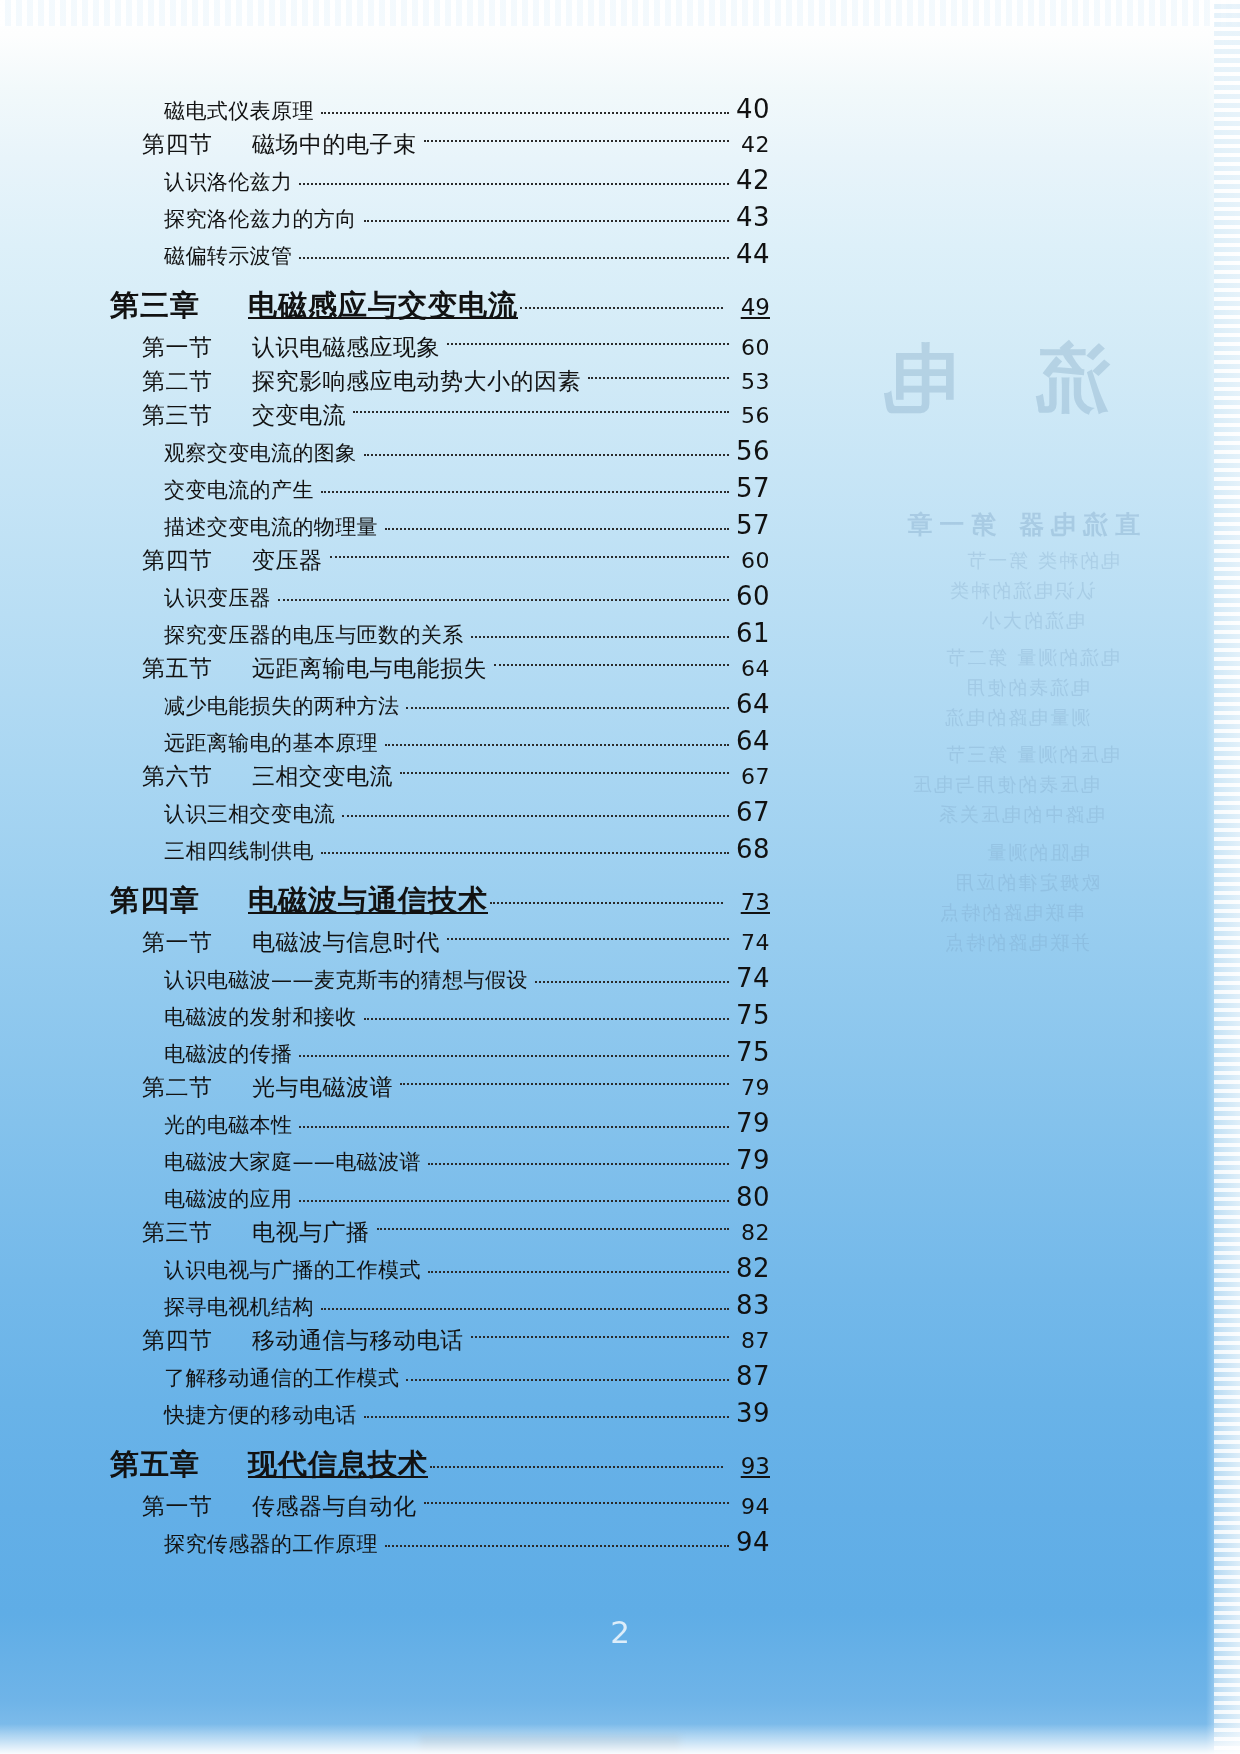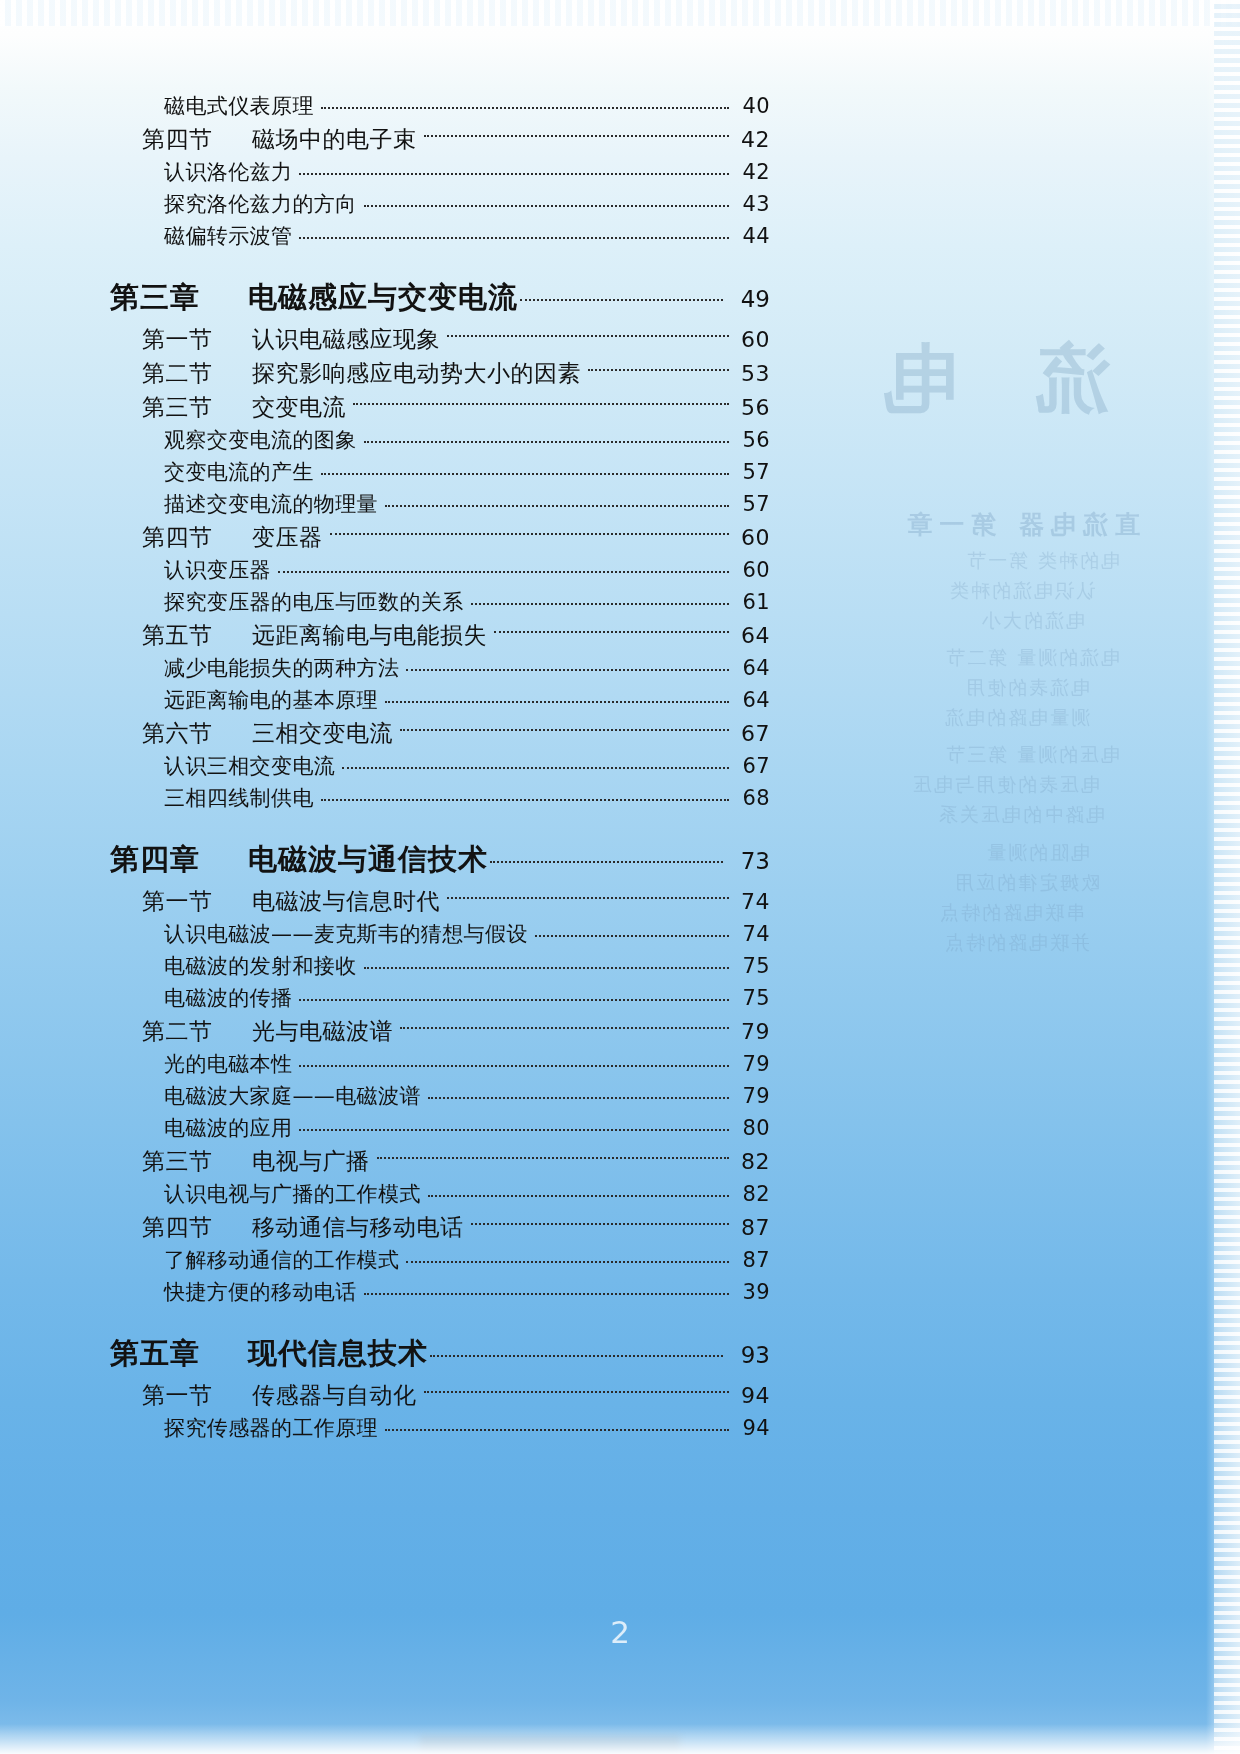--- a/index.html
+++ b/index.html
@@ -149,26 +149,27 @@
   }
   .entry .pageno {
     flex: 0 0 auto;
     text-align: right;
     min-width: 34px;
     color: #111;
   }
 
   
   .chapter {
-    margin-top: 36px;
+    margin-top: 24px;
     margin-bottom: 16px;
     padding-left: 0px;
     font-size: 29px;
     font-weight: bold;
     letter-spacing: 1px;
+    text-decoration: underline;
   }
   .chapter .label .chap-num {
     display: inline-block;
     width: 138px;
   }
   .chapter .dots {
     border-bottom: 2px dotted #2a2a2a;
     top: -6px;
     margin-left: 2px;
   }
@@ -193,21 +194,21 @@
   }
   .section .pageno { font-size: 22px; }
 
   
   .sub {
     margin-top: 11px;
     padding-left: 54px;
     font-size: 21px;
     letter-spacing: 0.4px;
   }
-  .sub .pageno { font-size: 21px; }
+  .sub .pageno { font-size: 26px; }
 
   
   .toc > .entry:first-child { margin-top: 0; }
 
   .folio {
     position: absolute;
     left: 0;
     top: 1614px;
     width: 1240px;
     text-align: center;
@@ -392,20 +393,25 @@
       <div class="entry section">
         <span class="label"><span class="sec-num">第三节</span><span>电视与广播</span></span>
         <span class="dots"></span>
         <span class="pageno">82</span>
       </div>
       <div class="entry sub">
         <span class="label"><span>认识电视与广播的工作模式</span></span>
         <span class="dots"></span>
         <span class="pageno">82</span>
       </div>
+      <div class="entry sub">
+        <span class="label"><span>探寻电视机结构</span></span>
+        <span class="dots"></span>
+        <span class="pageno">83</span>
+      </div>
       <div class="entry section">
         <span class="label"><span class="sec-num">第四节</span><span>移动通信与移动电话</span></span>
         <span class="dots"></span>
         <span class="pageno">87</span>
       </div>
       <div class="entry sub">
         <span class="label"><span>了解移动通信的工作模式</span></span>
         <span class="dots"></span>
         <span class="pageno">87</span>
       </div>

